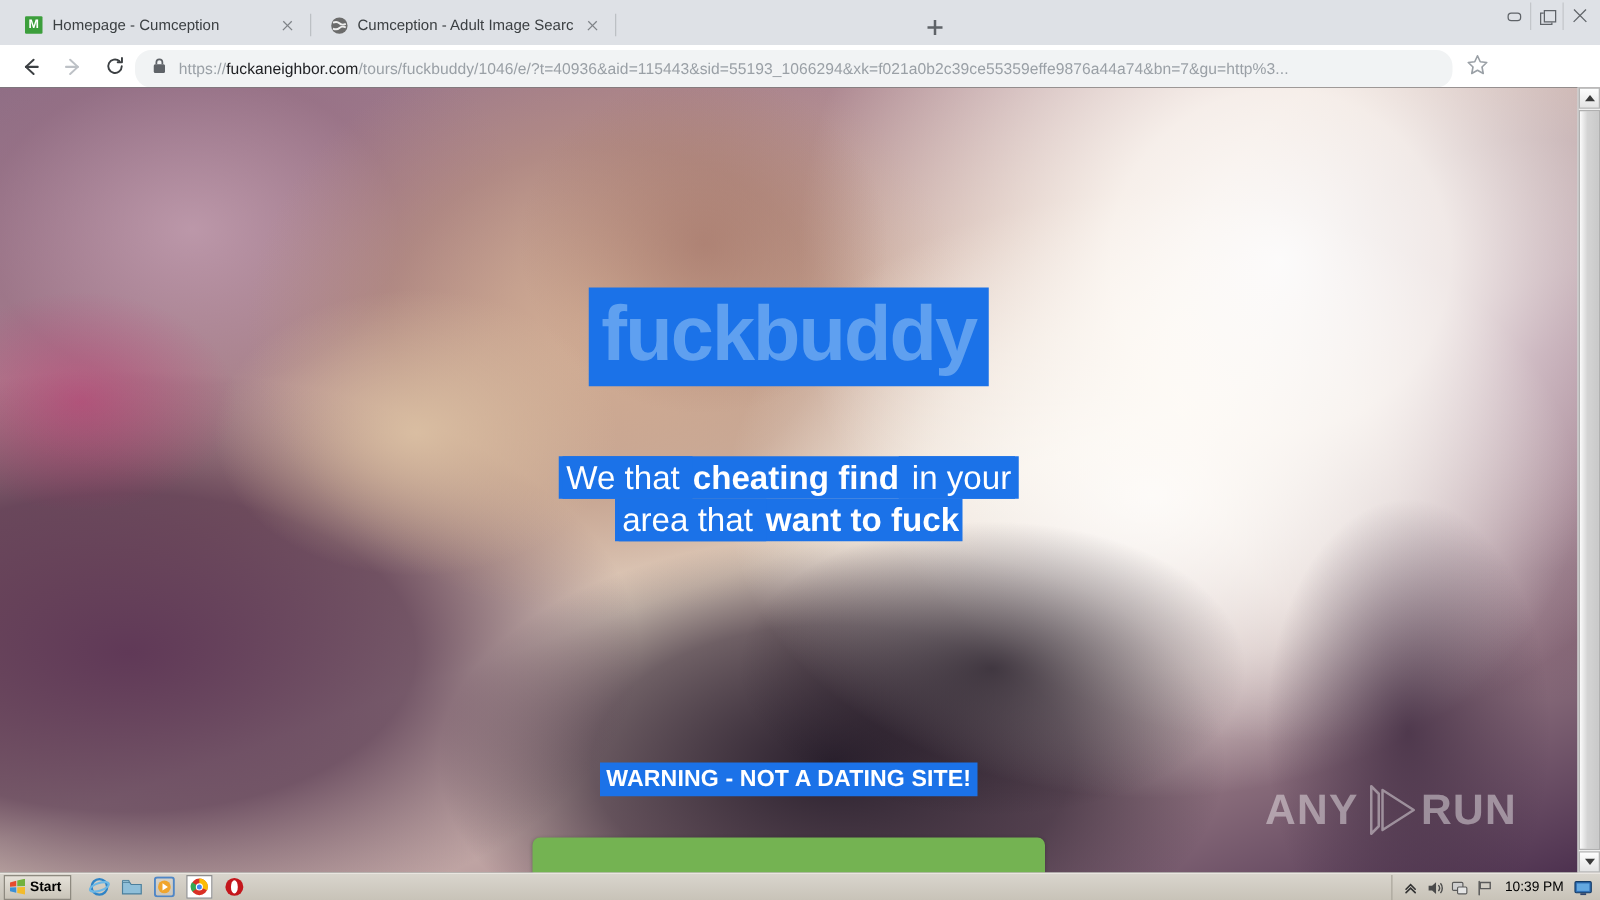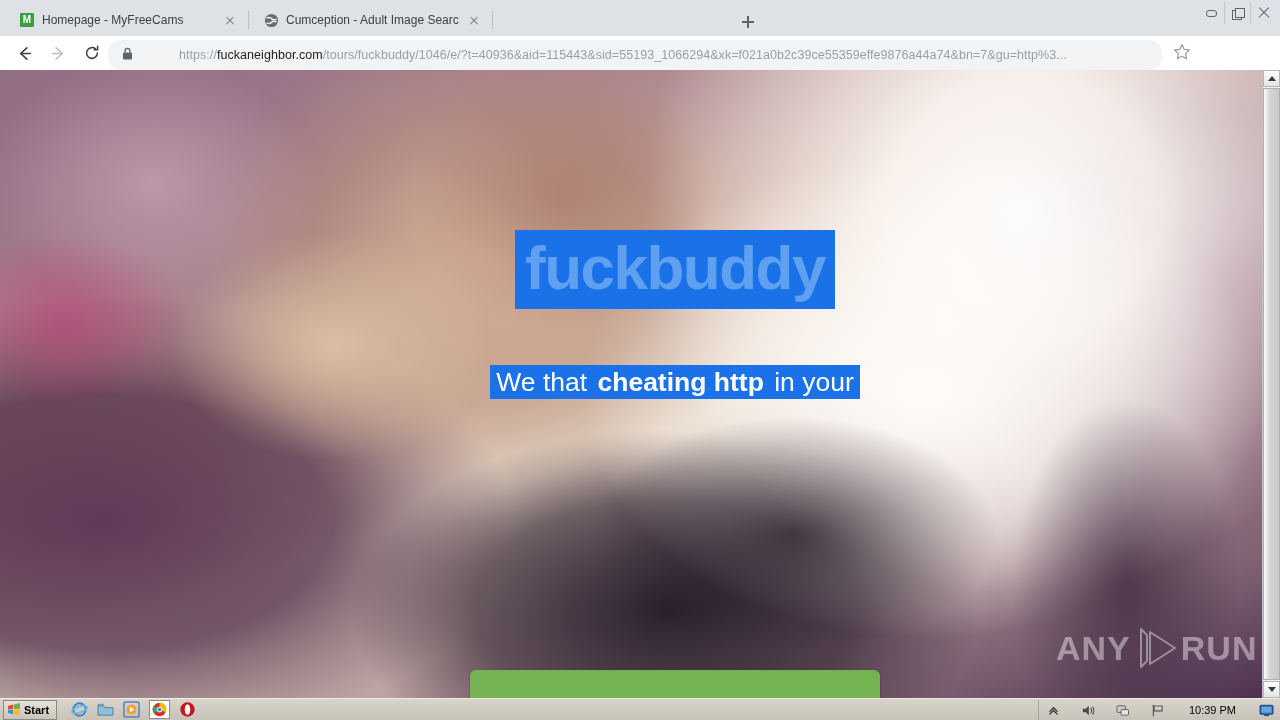--- a/index.html
+++ b/index.html
@@ -56,21 +56,21 @@
   .ic-cls::before { transform:rotate(45deg); }
   .ic-cls::after  { transform:rotate(-45deg); }
 
   
   .toolbar { position:absolute; left:0; top:36px; width:1280px; height:34px; background:#fff;
              display:flex; align-items:center; }
   .navbtn { width:30px; height:30px; margin-left:6px; display:flex; align-items:center; justify-content:center; border-radius:50%; }
   .omnibox {
     position:absolute; left:108px; top:4px; width:1054px; height:30px;
     background:#f1f3f4; border-radius:13px; display:flex; align-items:center;
-    padding:0 10px 0 14px; overflow:hidden;gap:36px;
+    padding:0 10px 0 14px; overflow:hidden;
   }
   .lock { flex:0 0 12px; margin-right:9px; }
   .urltext { font-size:12.5px; color:#9aa0a6; white-space:nowrap; overflow:hidden; letter-spacing:.05px; }
   .urltext b { color:#202124; font-weight:normal; }
   .star { position:absolute; left:1172px; top:6px; width:22px; height:22px; }
   .avatar { position:absolute; left:1214px; top:41px; width:24px; height:24px; border-radius:50%;
             background:#e8eaed; display:flex; align-items:center; justify-content:center; }
   .dots { position:absolute; left:1252px; top:43px; width:18px; height:20px; display:flex;
           flex-direction:column; align-items:center; justify-content:space-between; padding:2px 0; }
   .dots i { display:block; width:3px; height:3px; border-radius:50%; background:#5f6368; }
@@ -96,21 +96,21 @@
     background:
       radial-gradient(ellipse 18% 26% at 26% 44%, rgba(222,196,166,.85) 0%, rgba(200,170,142,0) 70%),
       radial-gradient(ellipse 16% 30% at 44% 20%, rgba(160,112,100,.6) 0%, rgba(150,104,96,0) 72%),
       radial-gradient(ellipse 22% 26% at 62% 74%, rgba(24,16,28,.7) 0%, rgba(30,20,34,0) 72%),
       radial-gradient(ellipse 12% 40% at 88% 82%, rgba(60,40,62,.75) 0%, rgba(60,40,62,0) 74%),
       radial-gradient(ellipse 14% 20% at 5% 40%, rgba(200,40,110,.45) 0%, rgba(180,40,100,0) 70%);
     mix-blend-mode:normal;
   }
 
   
-  .content { position:absolute; left:0; top:0; width:1024px; height:628px;margin-left:44px; }
+  .content { position:absolute; left:0; top:0; width:1024px; height:628px; }
 
   .logo-wrap { position:absolute; left:0; top:160px; width:1262px; text-align:center; }
   .logo {
     display:inline-block; background:#1b72e8; color:#5fa0f0;
     font-size:62px; font-weight:bold; line-height:1.02;
     padding:6px 10px 10px 10px; letter-spacing:-1.5px;
   }
 
   .sub-wrap { position:absolute; left:0; top:296px; width:1262px; text-align:center; }
   .sub-line { display:block; margin:0 auto; }
@@ -160,37 +160,37 @@
              display:flex; align-items:center; }
   .start {
     margin-left:3px; height:20px; display:flex; align-items:center; gap:3px;
     padding:0 7px 0 3px; background:linear-gradient(#e6e2da,#c9c4b8);
     border:1px solid #8e8a80; font-size:11px; font-weight:bold; color:#000;
   }
   .start-flag { width:14px; height:13px; position:relative; }
   .qlaunch { display:flex; align-items:center; gap:9px; margin-left:14px; }
   .qicon { width:17px; height:17px; display:flex; align-items:center; justify-content:center; }
   .qicon.boxed { border:1px solid #8d8d8d; background:#fff; width:21px; height:19px; }
-  .tray { position:absolute; right:2px; top:1px; height:20px; display:flex; align-items:center; gap:20px;
+  .tray { position:absolute; right:2px; top:1px; height:20px; display:flex; align-items:center; gap:5px;
           padding:0 4px 0 7px; border-left:1px solid #aaa69c; }
   .tray-time { font-size:11px; color:#000; margin:0 3px; }
   .tray-ic { width:15px; height:14px; display:flex; align-items:center; justify-content:center; }
 </style>
 </head>
 <body>
 
 <div class="browser">
 
   <div class="tabstrip">
 
     <div class="tab inactive" style="left:8px; width:236px;">
       <span class="fav">
         <span class="fav-m">M</span>
       </span>
-      <span class="ttl">Homepage - MyFreeCams</span>
+      <span class="ttl">Homepage - Cumception</span>
       <span class="x"></span>
     </div>
     <div class="tabsep" style="left:248px;"></div>
 
     <div class="tab inactive" style="left:252px; width:236px;">
       <span class="fav">
         <svg width="15" height="15" viewBox="0 0 16 16">
           <circle cx="8" cy="8" r="7" fill="#6b6b6b"></circle>
           <path d="M2.5 5.5 Q6 4 8 6 Q10 8 13.5 6.5" stroke="#eee" stroke-width="1.6" fill="none"></path>
           <path d="M2.5 10.5 Q6 12 8 10 Q10 8 13.5 9.5" stroke="#eee" stroke-width="1.6" fill="none"></path>
@@ -272,23 +272,27 @@
       <div class="layer l2"></div>
     </div>
 
     <div class="content">
 
       <div class="logo-wrap">
         <span class="logo">fuckbuddy</span>
       </div>
 
       <div class="sub-wrap">
-        <div class="sub sub-line"><span><span>We that </span><b>cheating http</b><span> in your</span></span></div>
+        <div class="sub sub-line"><span><span>We that </span><b>cheating find</b><span> in your</span></span></div>
+        <div class="sub sub-line"><span><span>area that </span><b>want to fuck</b></span></div>
       </div>
 
+      <div class="warn-wrap">
+        <span class="warn">WARNING - NOT A DATING SITE!</span>
+      </div>
 
       <div class="btn-wrap" style="top:600px;">
         <div class="cta">
           
           
         </div>
       </div>
 
       <div class="watermark">
         <span class="wm-txt">ANY</span>

